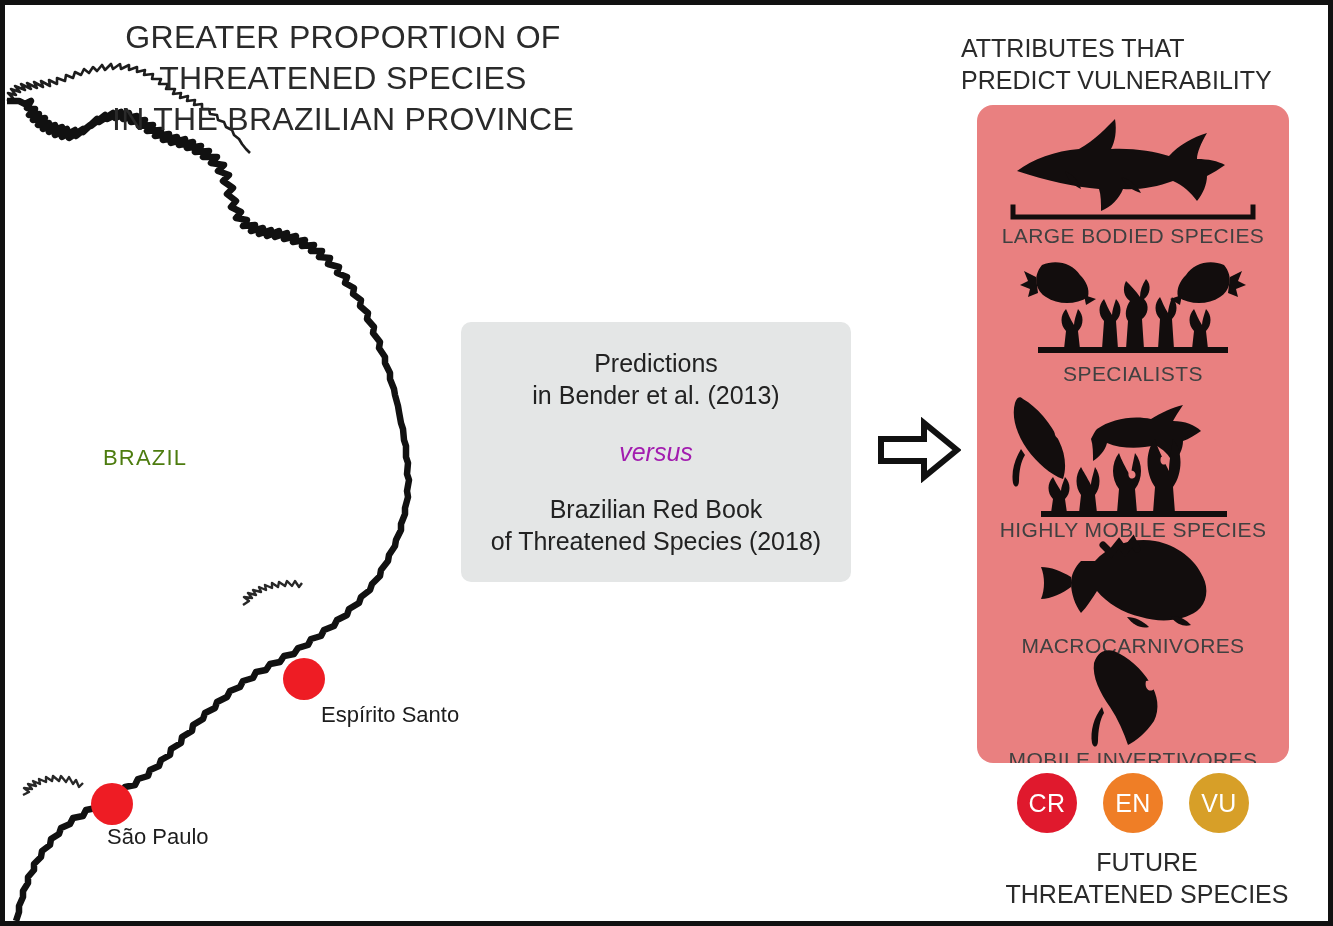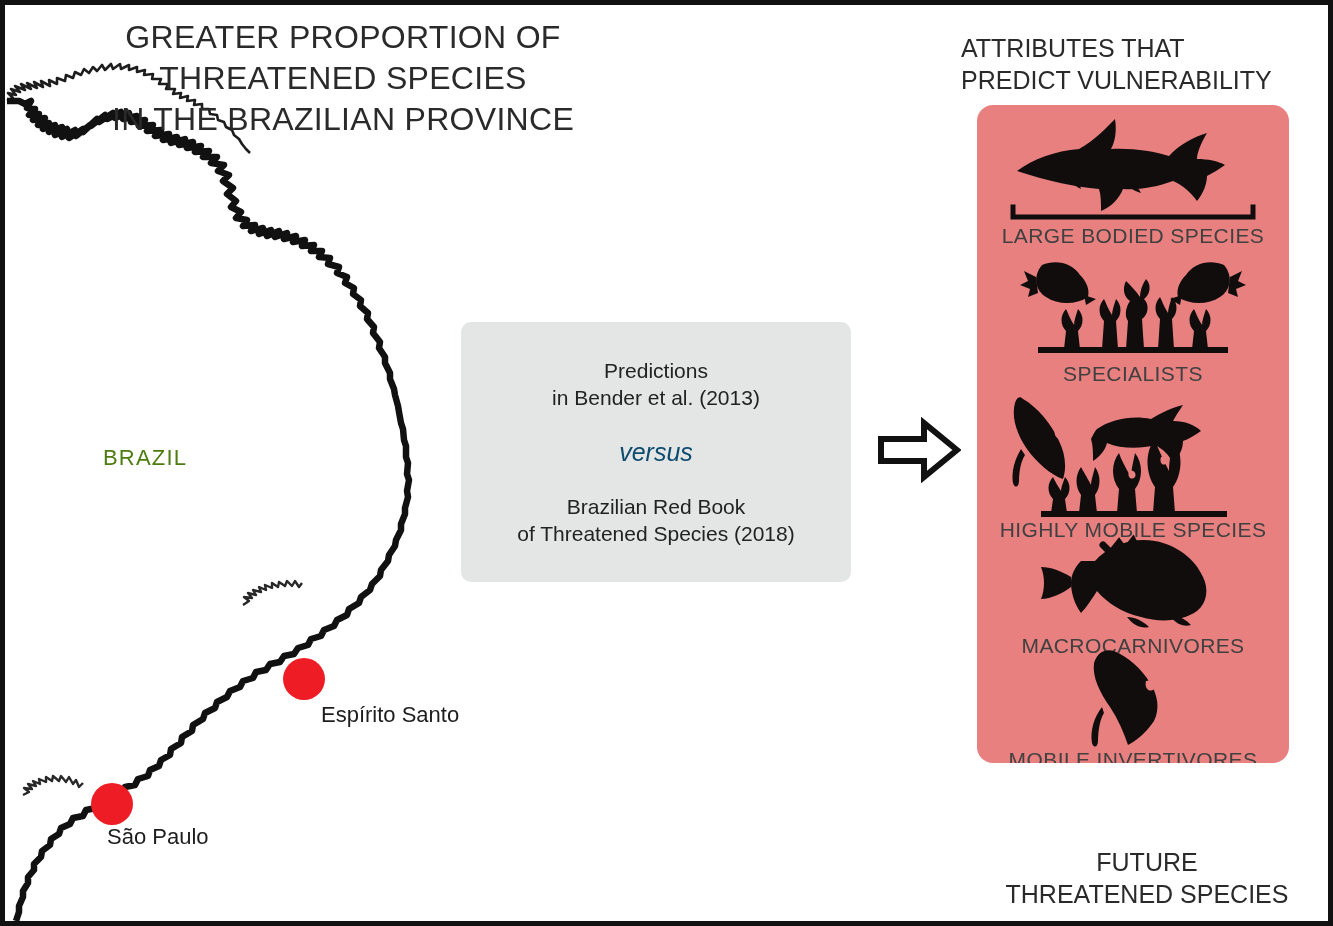--- a/index.html
+++ b/index.html
@@ -76,31 +76,31 @@
     background: #e4e6e6;
     border-radius: 10px;
     display: flex;
     flex-direction: column;
     align-items: center;
     justify-content: center;
     box-sizing: border-box;
     padding: 12px 10px;
   }
   .cmp-line {
-    font-size: 21px;
+    font-size: 25px;
     line-height: 1.3;
     text-align: center;
     color: #222222;
     white-space: pre-line;
   }
   .cmp-versus {
     font-size: 25px;
     font-style: italic;
     text-align: center;
-    color: #0c4a6e;
+    color: #a21caf;
     margin: 26px 0 26px 0;
   }
 
   
   #flow-arrow {
     position: absolute;
     left: 872px;
     top: 412px;
     width: 84px;
     height: 66px;
@@ -377,18 +377,29 @@
                      C42,44 34,28 36,14 C40,2 48,0 56,2 Z"></path>
             <path d="M88,32 C94,30 98,34 96,40 C92,44 86,40 88,32 Z" fill="#e98080"></path>
             <path d="M44,58 C36,68 32,82 34,94 C36,100 40,98 40,92
                      C40,82 42,70 46,64 Z"></path>
           </g>
         </svg>
         <div class="attr-label">MOBILE INVERTIVORES</div>
       </div>
     </div>
 
+    <div id="badges">
+      <div class="badge" style="background:#e0192d;">
+        <span>CR</span>
+      </div>
+      <div class="badge" style="background:#ef7e26;">
+        <span>EN</span>
+      </div>
+      <div class="badge" style="background:#d79f28;">
+        <span>VU</span>
+      </div>
+    </div>
 
     <div id="future-caption">FUTURE
 THREATENED SPECIES</div>
   </div>
 
 </div>
 
 </body></html>

